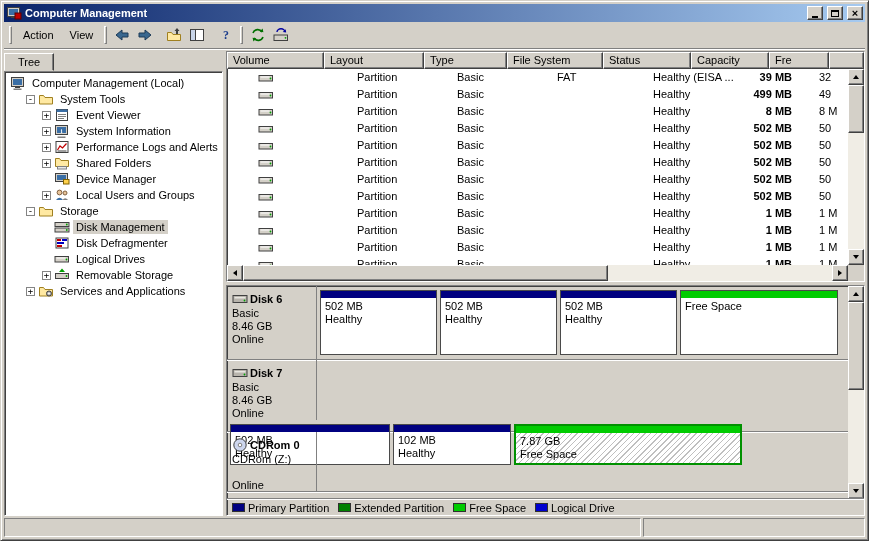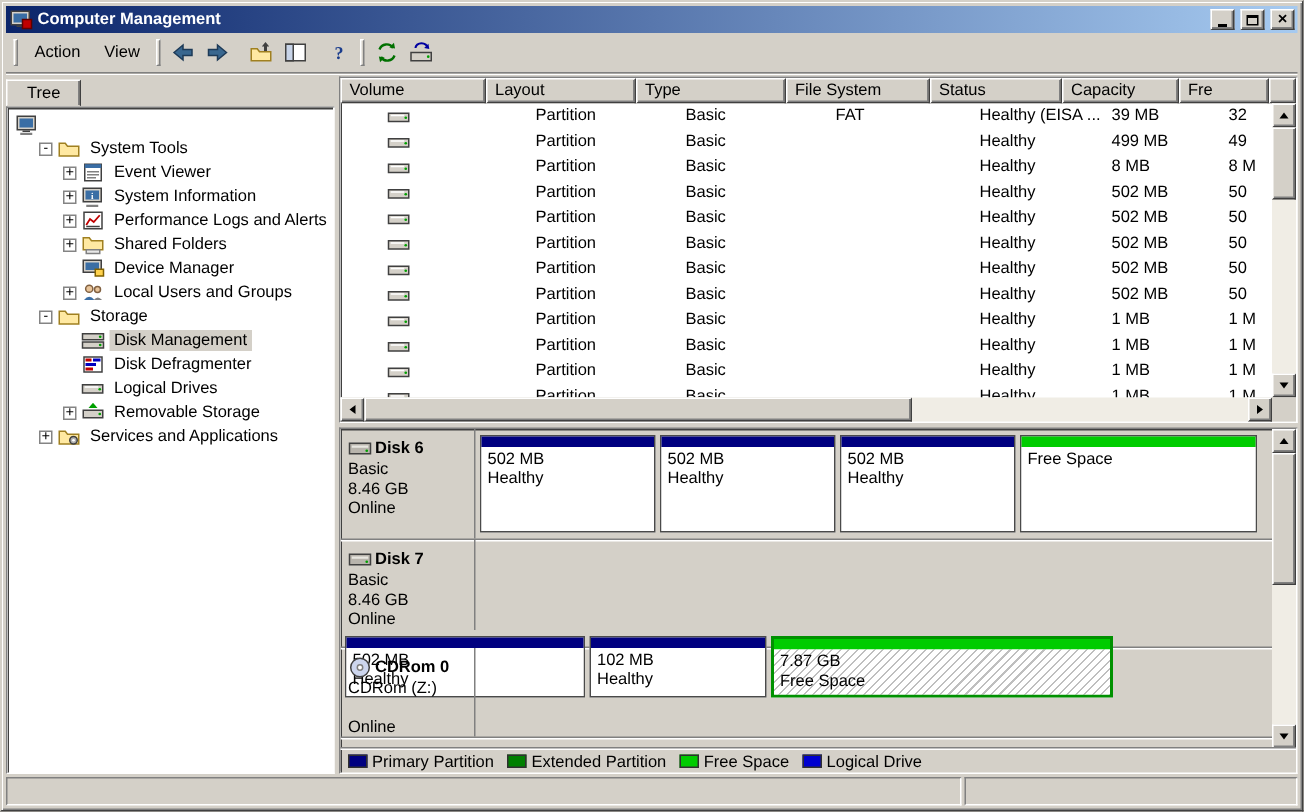--- a/index.html
+++ b/index.html
@@ -78,21 +78,21 @@
     border:1px solid; border-color:#ffffff #404040 #404040 #ffffff;
     box-shadow: inset -1px -1px 0 #808080;
     white-space:nowrap; overflow:hidden;
   }
   .col-h.fill { flex:1; }
   .lv-main { flex:1; display:flex; min-height:0; }
   .lv-rows { flex:1; min-width:0; overflow:hidden;margin-left:28px; }
   .lv-row { height:17px; display:flex; white-space:nowrap; }
   .lv-cell { flex:none; padding:2px 5px 0; overflow:hidden; white-space:nowrap; }
   .cell-volume { display:flex; align-items:center; padding:0 0 0 3px; }
-  .cell-capacity { text-align:left; padding-right:22px; }
+  .cell-capacity { text-align:right; padding-right:22px;font-weight:bold; }
   
   .scrollbar-v { flex:none; width:16px; display:flex; flex-direction:column; background:#f0ede5; }
   .sb-btn {
     flex:none; width:16px; height:16px; background:#d4d0c8;
     border:1px solid; border-color:#ffffff #404040 #404040 #ffffff;
     box-shadow: inset -1px -1px 0 #808080;
     display:flex; align-items:center; justify-content:center;
   }
   .sb-track { flex:1; position:relative; }
   .sb-thumb {
@@ -221,20 +221,21 @@
         <span class="tab">Tree</span>
       </div>
       <div class="tree-body sunken" id="tree-view">
           <div class="tree-row" style="padding-left: 3px;">
             <span class="icon16"><svg width="16" height="16">
                 <rect x="1.5" y="2.5" width="12" height="9" fill="#d4d0c8" stroke="#404040"></rect>
                 <rect x="3" y="4" width="9" height="6" fill="#3a6ea5"></rect>
                 <rect x="5" y="12" width="5" height="1" fill="#404040"></rect>
                 <rect x="3.5" y="13.5" width="8" height="1.5" fill="#808080"></rect>
               </svg></span>
+            <span class="tree-label">Computer Management (Local)</span>
           </div>
           <div class="tree-row" style="padding-left: 19px;">
             <span class="expand-box">-</span>
             <span class="icon16"><svg width="16" height="16">
                 <path d="M1.5 4.5 h4 l1.5 2 h7.5 v6.5 h-13 z" fill="#ffe9a2" stroke="#a08020"></path>
               </svg></span>
             <span class="tree-label">System Tools</span>
           </div>
           <div class="tree-row" style="padding-left: 35px;">
             <span class="expand-box">+</span>
@@ -352,21 +353,21 @@
     </div>
 
     <div class="v-splitter"></div>
 
     <div class="right-pane">
 
       <div class="list-view sunken">
         <div class="lv-header" id="lv-header">
             <span class="col-h" style="width: 97px;">Volume</span>
             <span class="col-h" style="width: 100px;">Layout</span>
-            <span class="col-h" style="width: 100px;">Type</span>
+            <span class="col-h" style="width: 83px;">Type</span>
             <span class="col-h" style="width: 96px;">File System</span>
             <span class="col-h" style="width: 88px;">Status</span>
             <span class="col-h" style="width: 78px;">Capacity</span>
             <span class="col-h" style="width: 60px;">Fre</span>
             <span class="col-h fill"></span>
           </div>
         <div class="lv-main">
           <div class="lv-rows" id="lv-rows">
               <div class="lv-row">
                 <span class="lv-cell cell-volume" style="width: 97px;">

